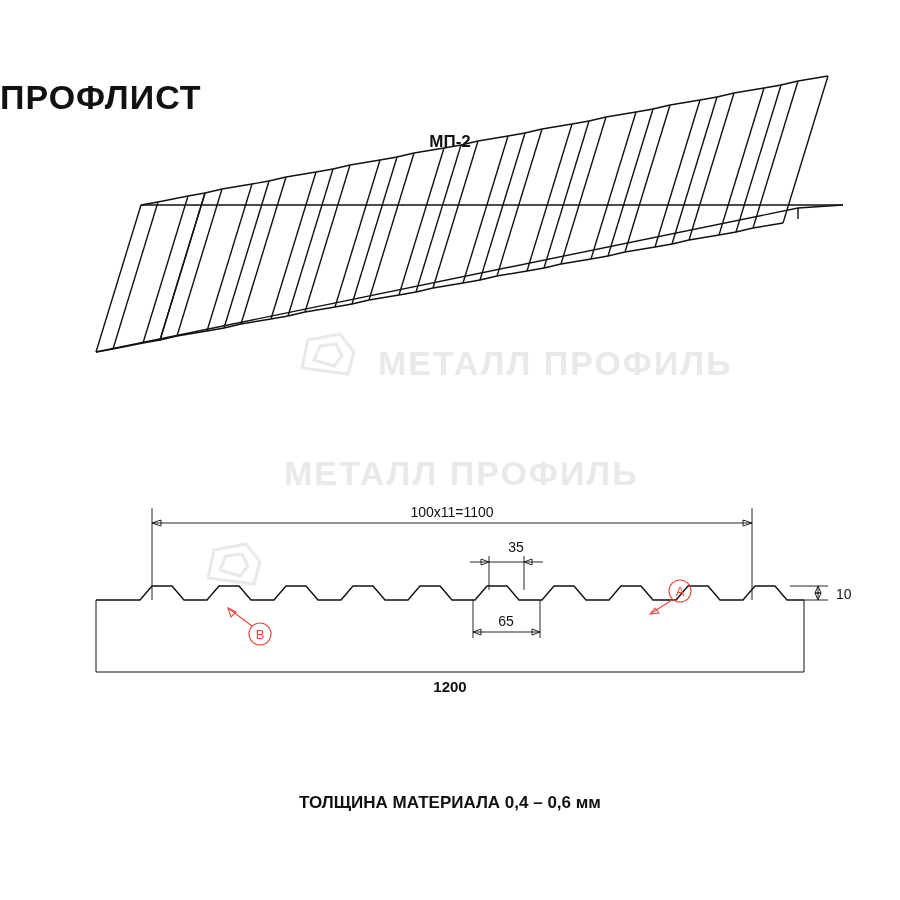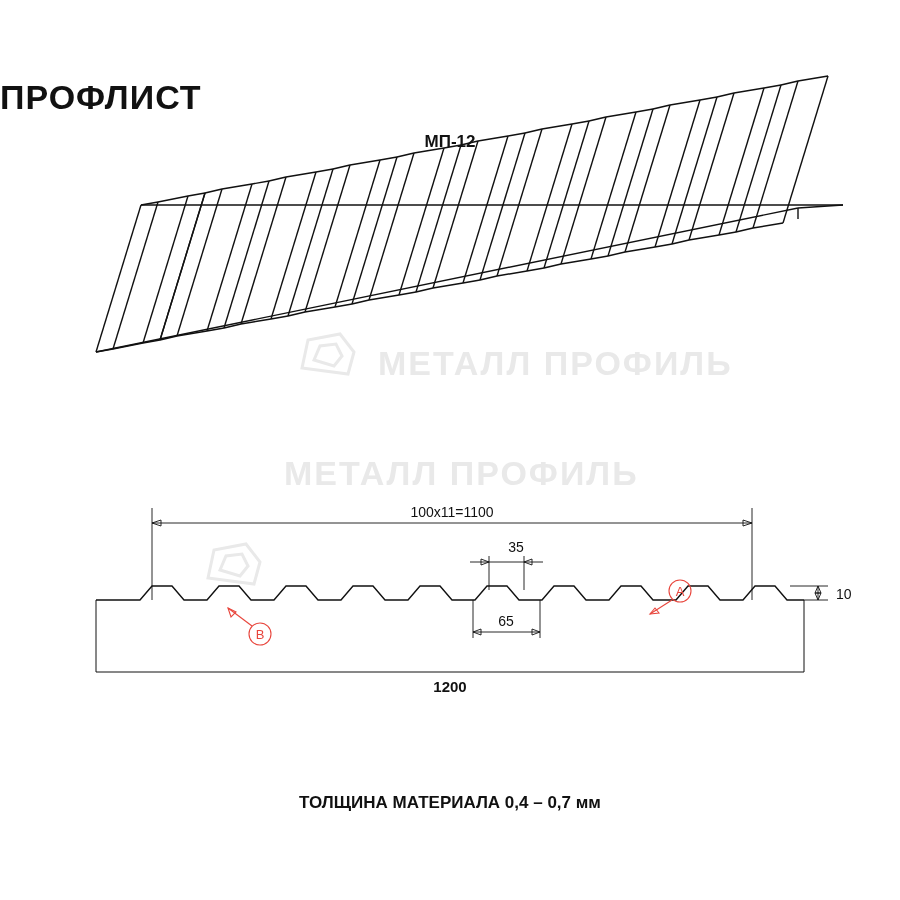--- a/index.html
+++ b/index.html
@@ -101,22 +101,22 @@
   .wm-shape {
     fill: none;
     stroke: #e9e9e9;
     stroke-width: 3;
   }
 </style>
 </head>
 <body>
 
 <div class="title">ПРОФЛИСТ</div>
-<div class="subtitle">МП-12</div>
-<div class="footnote">ТОЛЩИНА МАТЕРИАЛА 0,4 – 0,7 мм</div>
+<div class="subtitle">МП-2</div>
+<div class="footnote">ТОЛЩИНА МАТЕРИАЛА 0,4 – 0,6 мм</div>
 
 <svg class="sheet" viewBox="0 0 900 900">
 
   <g opacity="1">
     <g transform="translate(290,330)">
       <path class="wm-shape" d="M 12 38 L 18 10 L 50 4 L 64 22 L 58 44 Z"></path>
       <path class="wm-shape" d="M 24 30 L 30 16 L 46 14 L 52 26 L 44 36 Z"></path>
     </g>
     <text class="wm-text" x="378" y="375">МЕТАЛЛ ПРОФИЛЬ</text>
   </g>

